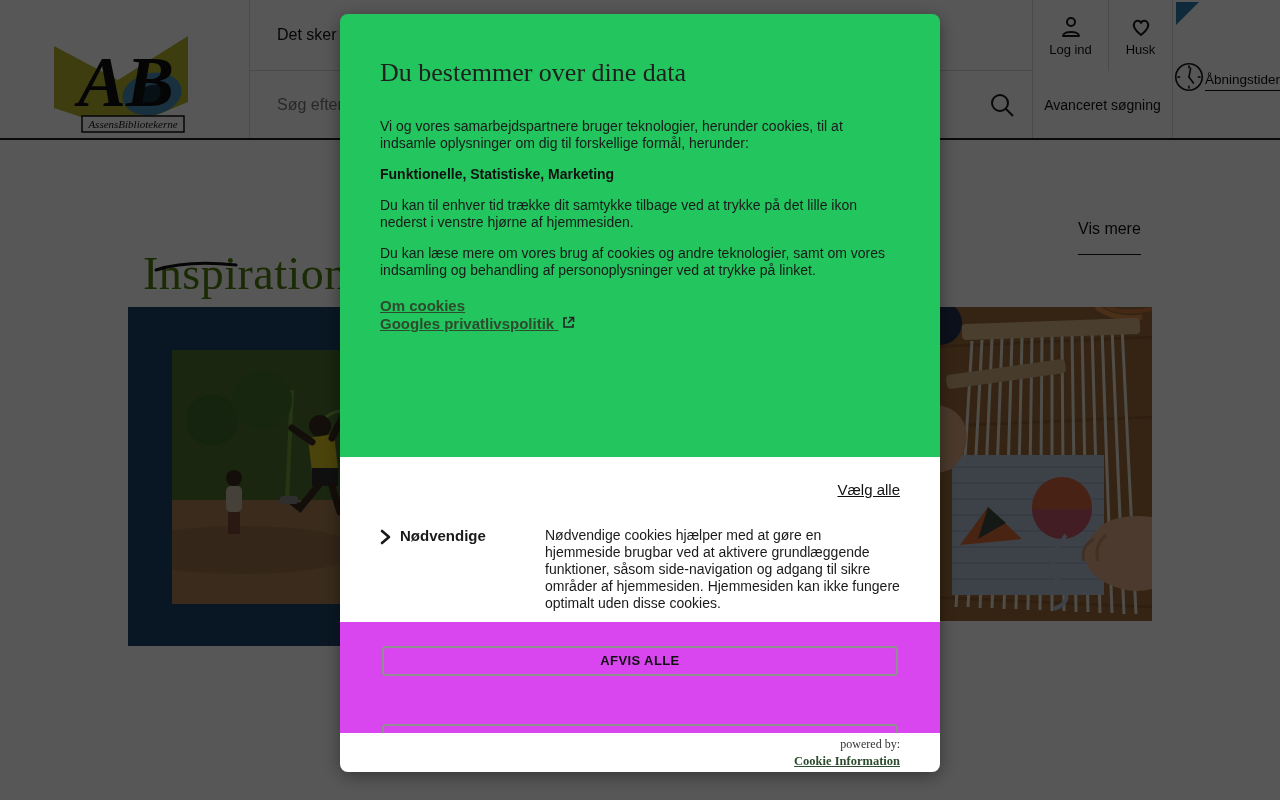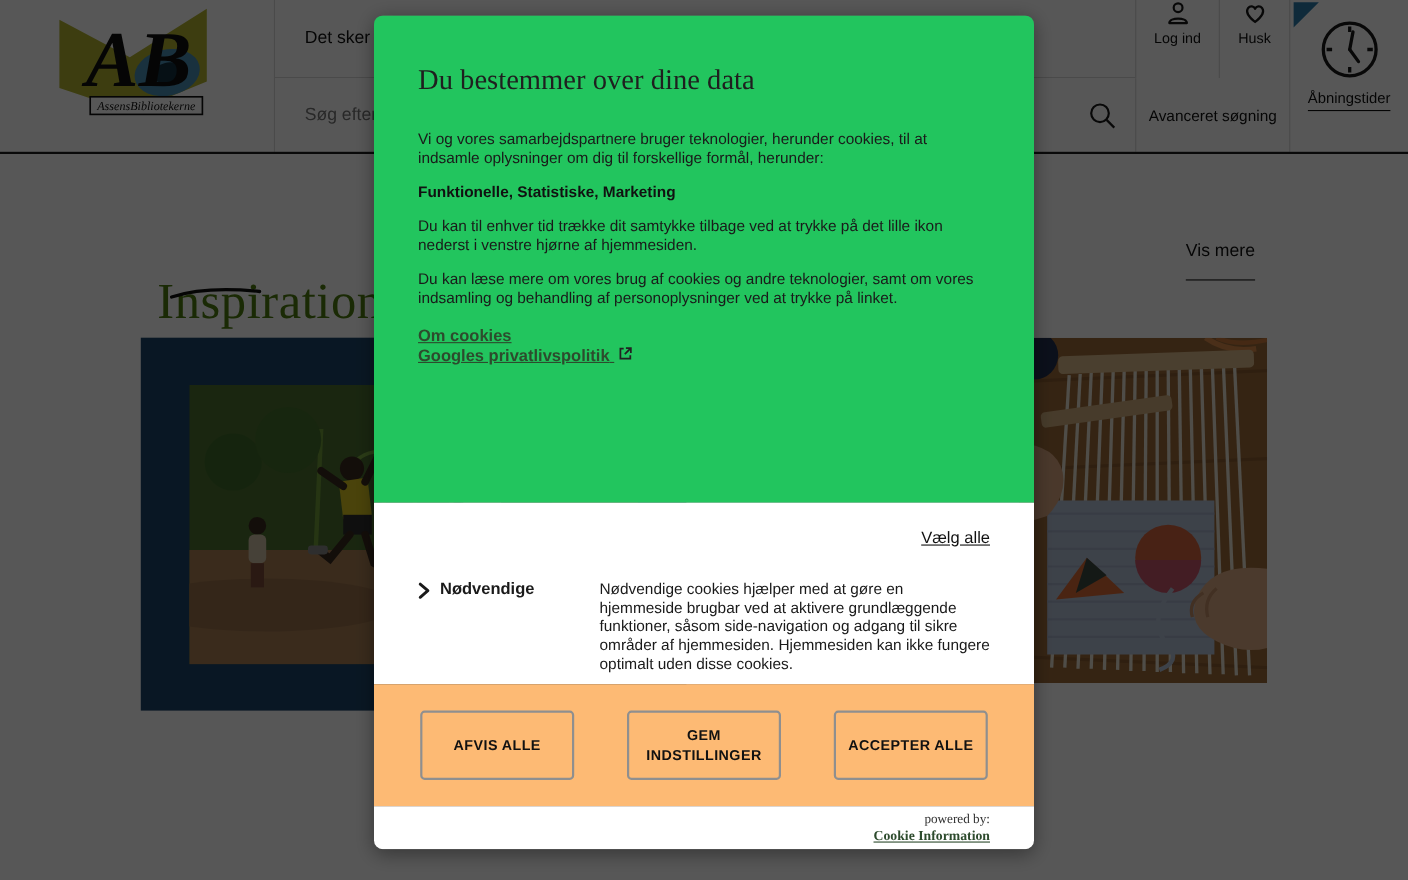--- a/index.html
+++ b/index.html
@@ -3,39 +3,39 @@
 <meta charset="utf-8">
 <style>
   html,body{margin:0;padding:0;}
   body{
     width:1280px;height:800px;position:relative;overflow:hidden;
     background:#ffffff;font-family:"Liberation Sans",sans-serif;color:#111;
   }
   
   .hdr-cell{position:absolute;box-sizing:border-box;background:#fff;}
   .logo-cell{left:0;top:0;width:250px;height:138px;border-right:1px solid #d8d8d8;
-    display:flex;align-items:flex-start;justify-content:center;}
+    display:flex;align-items:flex-end;justify-content:center;}
   .nav-row1{left:250px;top:0;width:782px;height:71px;border-bottom:1px solid #d8d8d8;
     display:flex;align-items:center;padding-left:27px;}
   .nav-link{font-size:16px;color:#111;cursor:pointer;}
   .search-row{left:250px;top:71px;width:782px;height:67px;display:flex;align-items:center;}
   .search-input{flex:1;border:0;outline:0;background:transparent;font-size:16px;
     font-family:"Liberation Sans",sans-serif;padding-left:27px;color:#222;}
   .search-input::placeholder{color:#757575;}
   .search-btn{width:60px;height:100%;display:flex;align-items:center;justify-content:center;cursor:pointer;}
   .login-cell{left:1032px;top:0;width:76px;height:71px;border-left:1px solid #d8d8d8;}
   .husk-cell{left:1108px;top:0;width:64px;height:71px;border-left:1px solid #d8d8d8;}
-  .icon-stack{display:flex;flex-direction:column;align-items:center;
+  .icon-stack{display:flex;flex-direction:column;align-items:center;justify-content:center;
     width:100%;height:100%;gap:3px;cursor:pointer;}
   .icon-stack .lbl{font-size:13px;color:#111;}
   .advanced-cell{left:1032px;top:71px;width:140px;height:67px;border-left:1px solid #d8d8d8;
     display:flex;align-items:center;justify-content:center;}
   .advanced-cell span{font-size:14px;cursor:pointer;}
   .hours-cell{left:1172px;top:0;width:108px;height:138px;border-left:1px solid #d8d8d8;
-    display:flex;flex-direction:column;align-items:center;justify-content:flex-start;padding-top:16px;cursor:pointer;}
+    display:flex;flex-direction:row;align-items:center;justify-content:flex-start;padding-top:16px;cursor:pointer;}
   .hours-lbl{font-size:13.5px;margin-top:8px;border-bottom:1px solid #111;padding-bottom:3px;}
   .corner-triangle{position:absolute;left:1176px;top:2px;width:0;height:0;
     border-left:23px solid transparent;border-top:23px solid #2e7cab;
     transform:scaleX(-1);}
   .hdr-bottom{position:absolute;left:0;top:138px;width:1280px;height:2px;background:#1c1c1c;}
   
   .logo-box{width:170px;height:110px;}
   
   .page-title{position:absolute;left:143px;top:216px;font-family:"Liberation Serif",serif;
     font-size:46px;font-weight:500;color:#4d7c0f;letter-spacing:.5px;}
@@ -60,22 +60,22 @@
   .cm-link{display:block;font-size:15px;line-height:18px;font-weight:bold;color:#2d4b2d;
     text-decoration:underline;cursor:pointer;}
   .ext-icon{display:inline-block;margin-left:4px;}
   .cm-prefs{height:165px;box-sizing:border-box;background:#ffffff;padding:24px 40px 12px;}
   .select-all{text-align:right;}
   .select-all span{font-size:15px;color:#111;text-decoration:underline;cursor:pointer;}
   .cat-row{display:flex;margin-top:28px;}
   .cat-left{width:165px;display:flex;align-items:flex-start;gap:9px;cursor:pointer;}
   .cat-name{font-size:15px;font-weight:bold;color:#1a1a1a;}
   .cat-desc{flex:1;font-size:14px;line-height:17px;color:#1a1a1a;}
-  .cm-buttons{height:111px;box-sizing:border-box;background:#fdba74;
-    display:flex;gap:48px;padding:24px 42px;}
+  .cm-buttons{height:111px;box-sizing:border-box;background:#d946ef;
+    display:flex;gap:48px;padding:24px 42px;flex-direction:column;}
   .cm-btn{flex:1;border:2px solid #8f8f8f;border-radius:4px;background:transparent;
     font-family:"Liberation Sans",sans-serif;font-size:13px;font-weight:bold;color:#111;
     letter-spacing:.4px;cursor:pointer;line-height:1.35;padding:4px;}
   .cm-footer{height:39px;box-sizing:border-box;background:#fff;text-align:right;
     padding:5px 40px 0 0;font-family:"Liberation Serif",serif;}
   .powered-by{font-size:12px;color:#333;line-height:13px;}
   .vendor-link{font-size:12.5px;line-height:14px;font-weight:bold;color:#2d4b2d;
     text-decoration:underline;cursor:pointer;}
 </style>
 </head>

